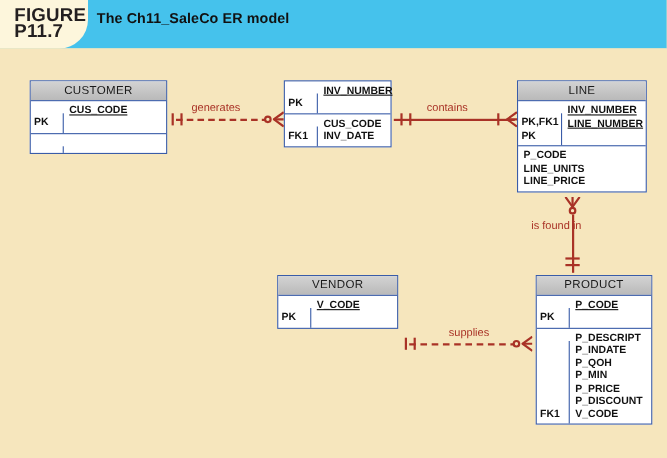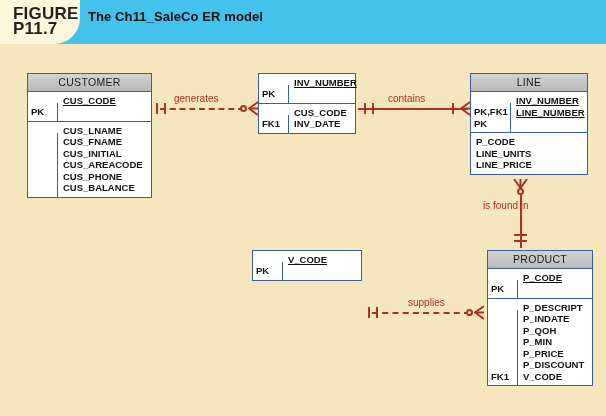--- a/index.html
+++ b/index.html
@@ -86,28 +86,20 @@
       <div class="ent-sec">
         <div class="keycol">
           <span>PK</span>
         </div>
         <div class="attrcol">
           <span class="pk">CUS_CODE</span>
         </div>
       </div>
       <div class="ent-sec">
         <div class="keycol"></div>
-        <div class="attrcol">
-          <span>CUS_LNAME</span>
-          <span>CUS_FNAME</span>
-          <span>CUS_INITIAL</span>
-          <span>CUS_AREACODE</span>
-          <span>CUS_PHONE</span>
-          <span>CUS_BALANCE</span>
-        </div>
       </div>
     </div>
 
     <div class="ent" style="left:258px;top:29px;width:98px;">
       <div class="ent-sec">
         <div class="keycol">
           <span>PK</span>
         </div>
         <div class="attrcol">
           <span class="pk">INV_NUMBER</span>
@@ -139,20 +131,21 @@
       <div class="ent-sec">
         <div class="attrcol">
           <span>P_CODE</span>
           <span>LINE_UNITS</span>
           <span>LINE_PRICE</span>
         </div>
       </div>
     </div>
 
     <div class="ent" style="left:252px;top:206px;width:110px;">
+      <div class="ent-title">VENDOR</div>
       <div class="ent-sec">
         <div class="keycol">
           <span>PK</span>
         </div>
         <div class="attrcol">
           <span class="pk">V_CODE</span>
         </div>
       </div>
     </div>
 

